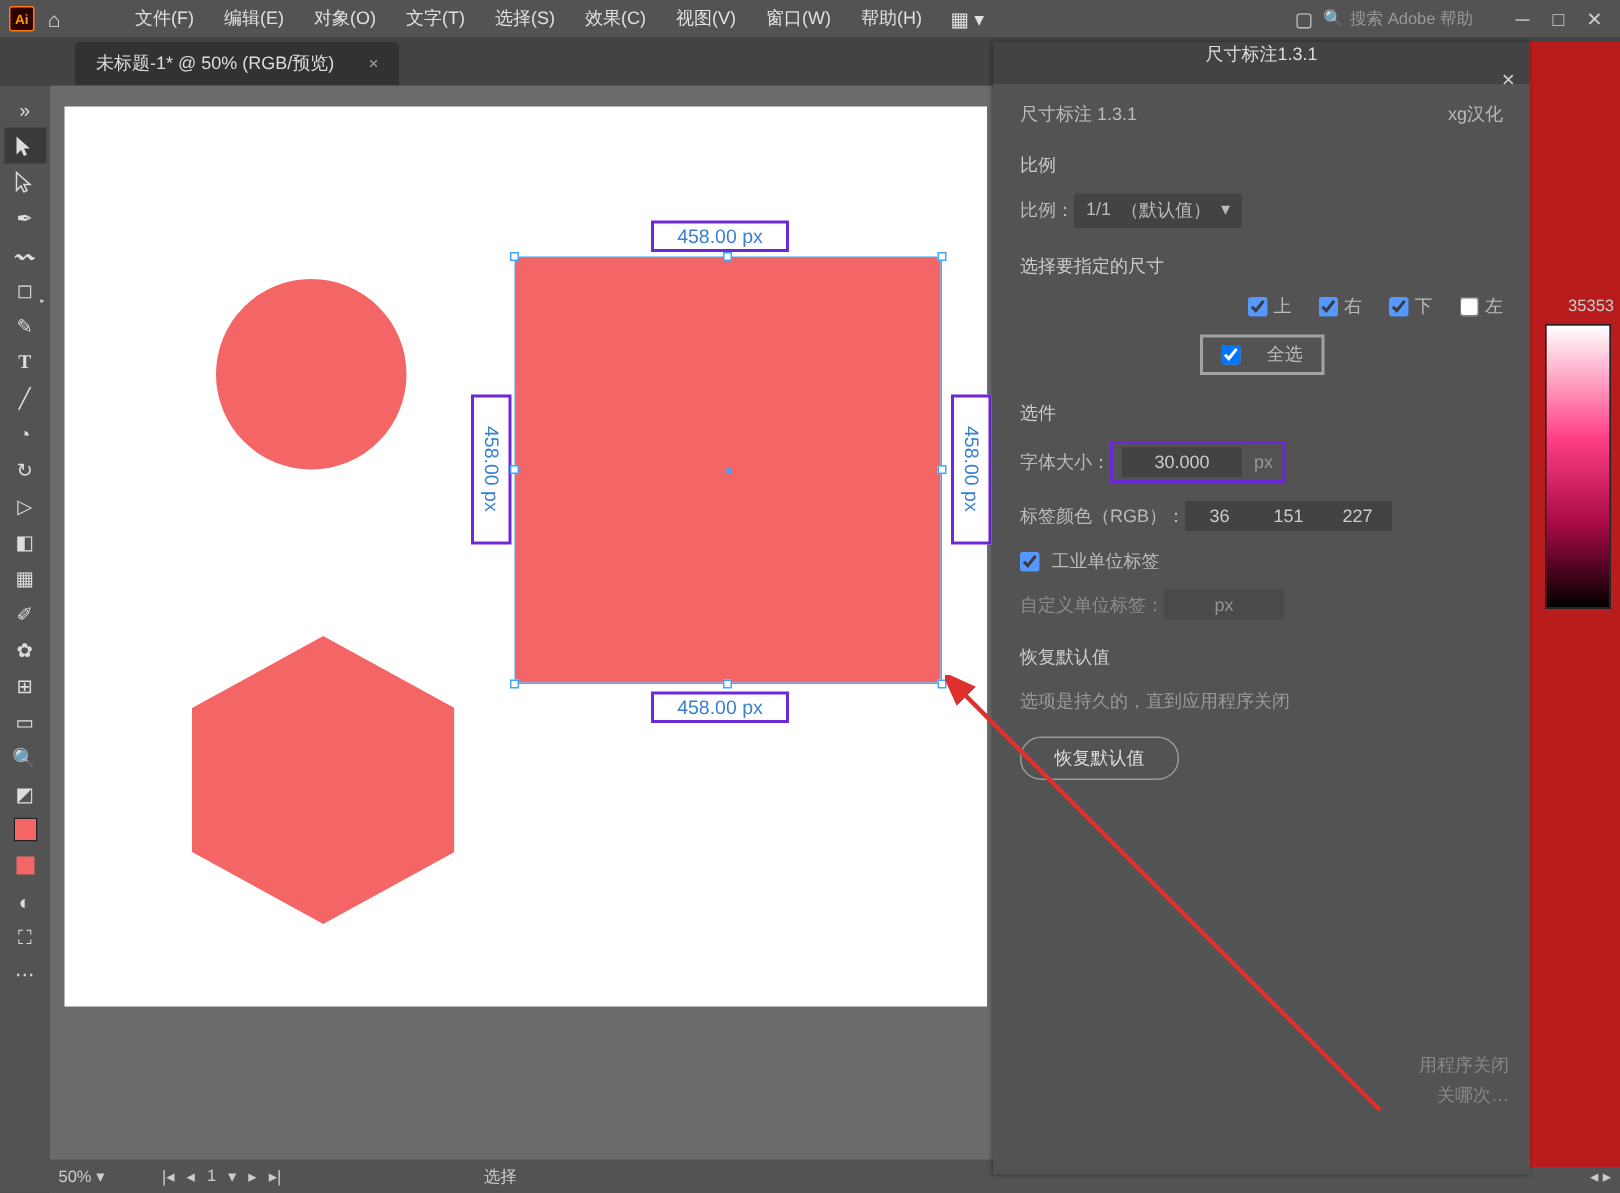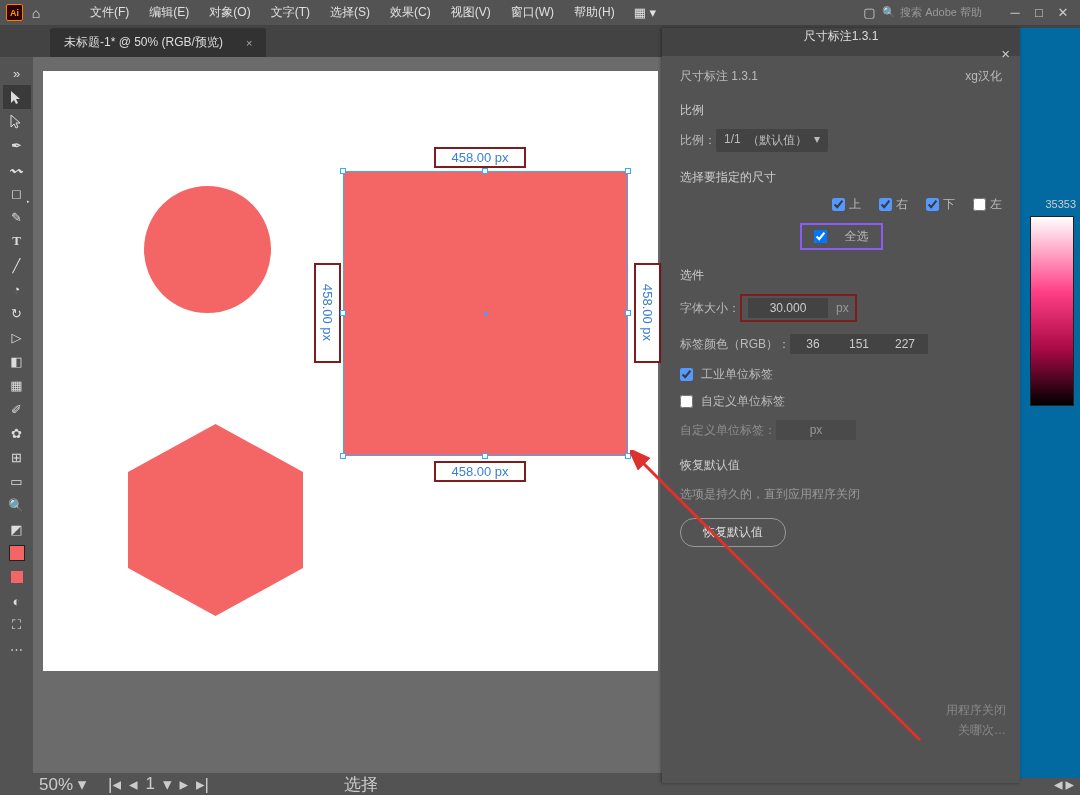--- a/index.html
+++ b/index.html
@@ -24,21 +24,21 @@
 .main { position: absolute; top: 57px; left: 0; right: 0; bottom: 0; display: flex; }
 .toolbar { width: 33px; background: #535353; display: flex; flex-direction: column; align-items: center; padding: 4px 0; gap: 0; }
 .tool { width: 28px; height: 24px; display: flex; align-items: center; justify-content: center; color: #ddd; font-size: 13px; cursor: pointer; position: relative; }
 .tool.active { background: #3a3a3a; }
 .tool .sub { position: absolute; right: 1px; bottom: 1px; font-size: 5px; }
 .swatch { width: 12px; height: 12px; }
 
 
 .canvas-area { flex: 1; background: #6b6b6b; position: relative; overflow: hidden; }
 .canvas { position: absolute; left: 10px; top: 14px; width: 615px; height: 600px; background: #fff; }
-.bottom-bar { position: absolute; left: 0; right: 0; bottom: 0; height: 22px; background: #535353; display: flex; align-items: center; padding: 0 6px; gap: 6px; color: #ccc; font-size: 17px; }
+.bottom-bar { position: absolute; left: 0; right: 0; bottom: 0; height: 22px; background: #535353; display: flex; align-items: center; padding: 0 6px; gap: 6px; color: #ccc; font-size: 11px; }
 .bottom-bar .sel { width: 60px; }
 .pager { display: flex; gap: 2px; align-items: center; }
 .pager span { padding: 0 3px; }
 .right-scroll-arrows { margin-left: auto; display: flex; gap: 3px; }
 .vscroll { position: absolute; right: 0; top: 0; bottom: 22px; width: 14px; background: #535353; }
 .vthumb { width: 100%; height: 260px; margin-top: 180px; background: #7a7a7a; border-radius: 3px; }
 
 
 .circle { position: absolute; left: 101px; top: 115px; width: 127px; height: 127px; background: #f46565; border-radius: 50%; }
 .hexagon { position: absolute; left: 85px; top: 353px; width: 175px; height: 192px; background: #f46565; clip-path: polygon(50% 0%, 100% 25%, 100% 75%, 50% 100%, 0% 75%, 0% 25%); }
@@ -54,34 +54,34 @@
 .dlg-title { height: 28px; background: #434343; display: flex; align-items: center; padding: 0 10px; color: #ddd; font-size: 12px; flex-direction: column; }
 .dlg-title .x { margin-left: auto; color: #ccc; font-size: 15px; }
 .dlg-body { padding: 12px 18px; color: #bbb; font-size: 12px; }
 .dlg-row { display: flex; align-items: center; justify-content: space-between; margin-bottom: 8px; }
 .section-h { margin-top: 17px; margin-bottom: 10px; color: #ccc; }
 .hint { color: #999; line-height: 1.8; }
 .ratio-sel { display: inline-flex; background: #434343; padding: 3px 8px; border-radius: 2px; }
 .ck-row { display: flex; justify-content: flex-end; gap: 18px; margin-top: 6px; }
 .ck { display: flex; align-items: center; gap: 4px; }
 .ck input { accent-color: #5598ff; }
-.all-ck { border: 2px solid #8b5cf6; padding: 3px 12px; display: inline-flex; align-items: center; gap: 18px; }
-.red-box { border: 2px solid #7f1d1d; }
+.all-ck { border: 2px solid #a3a3a3; padding: 3px 12px; display: inline-flex; align-items: center; gap: 18px; }
+.red-box { border: 2px solid #6d28d9; }
 .field-row { display: flex; align-items: center; margin-bottom: 12px; }
 .num-inp { background: #434343; border: none; color: #ccc; padding: 3px 6px; width: 46px; text-align: center; font-size: 12px; }
 .num-wide { width: 80px; }
 .unit { color: #999; }
 .cb-line { display: flex; align-items: center; gap: 8px; margin-bottom: 10px; }
 .cb-line input[type=checkbox] { accent-color: #5598ff; }
 .btn { display: inline-block; padding: 5px 22px; border: 1px solid #999; border-radius: 14px; color: #ddd; cursor: pointer; }
 .dlg-footer { display: flex; justify-content: center; gap: 30px; margin-top: 40px; }
 .sub-link { color: #888; font-size: 12px; }
 
 
-.right-strip { position: absolute; right: 0; top: 28px; width: 60px; bottom: 17px; background: #0369a1; z-index: 40; }
+.right-strip { position: absolute; right: 0; top: 28px; width: 60px; bottom: 17px; background: #b91c1c; z-index: 40; }
 .rs-num { position: absolute; right: 4px; top: 170px; color: #ccc; font-size: 11px; }
 .grad-box { position: absolute; right: 6px; top: 188px; width: 44px; height: 190px; background: linear-gradient(to bottom, #fff 0%, #ff3f85 40%, #aa0a47 70%, #000 100%); border: 1px solid #222; }
 
 
 .arrow { position: absolute; left: 630px; top: 450px; width: 300px; height: 300px; z-index: 60; pointer-events: none; }
 </style>
 </head>
 <body>
 
 <div class="menubar">
@@ -268,24 +268,20 @@
     <div class="field-row">
       <span>标签颜色（RGB）：</span>
       <input class="num-inp" value="36" style="">
       <input class="num-inp" value="151" style="">
       <input class="num-inp" value="227" style="">
     </div>
     <div class="cb-line">
         <input type="checkbox" checked="" style="">
         <span>工业单位标签</span>
       </div>
-    <div class="cb-line">
-        <input type="checkbox" style="">
-        <span>自定义单位标签</span>
-      </div>
     <div class="field-row" style="opacity:.55">
       <span>自定义单位标签：</span>
       <input class="num-inp num-wide" disabled="" value="px" style="">
     </div>
 
     <div class="section-h">恢复默认值</div>
     <div class="hint">选项是持久的，直到应用程序关闭</div>
     <div style="margin-top:12px">
       <span class="btn">恢复默认值</span>
     </div>

